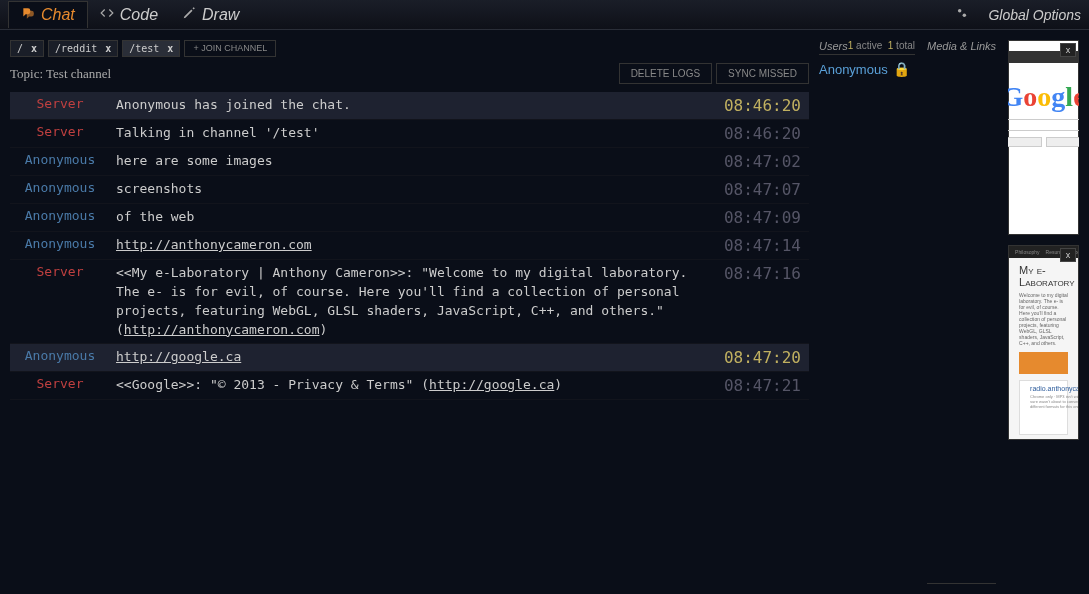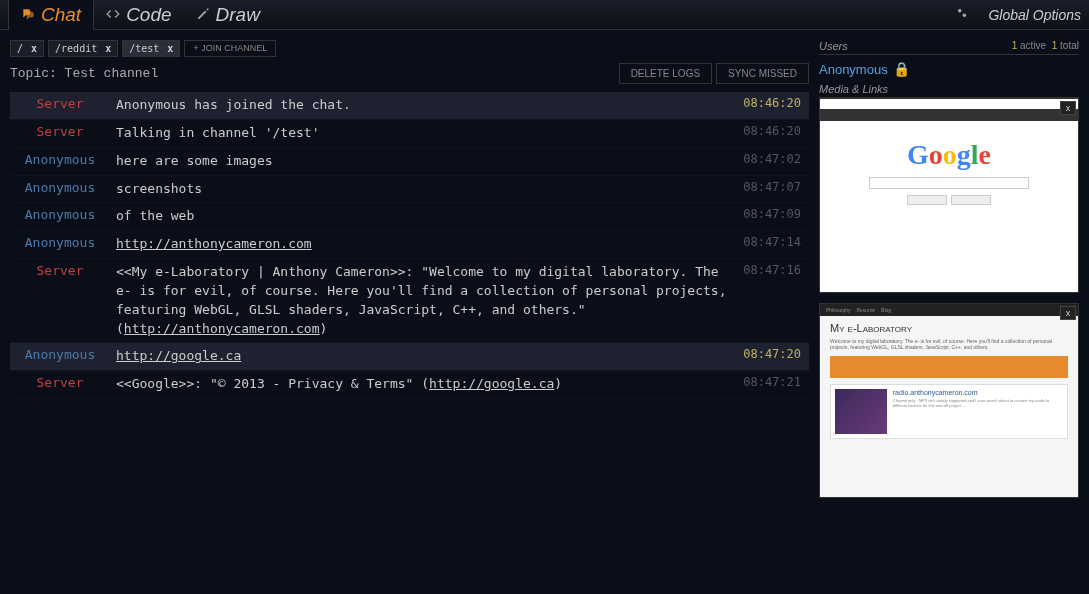--- a/index.html
+++ b/index.html
@@ -1,48 +1,48 @@
 <!DOCTYPE html>
 <html><head>
 <meta charset="utf-8">
 <style>
 * { margin:0; padding:0; box-sizing:border-box; }
 body { width:1089px; height:594px; background:#0a0e18; font-family:Verdana,sans-serif; color:#ccc; font-size:11px; overflow:hidden; }
 
 .topnav { height:30px; background:linear-gradient(#1a1e28,#0e1018); border-bottom:1px solid #2a2e38; display:flex; align-items:center; padding:0 8px; }
-.nav-tab { display:flex; align-items:center; gap:6px; padding:4px 12px; font-style:italic; font-size:19px; cursor:pointer; }
+.nav-tab { display:flex; align-items:center; gap:6px; padding:4px 12px; font-style:italic; font-size:16px; cursor:pointer; }
 .nav-tab.active { color:#e68a2e; background:#0a0e18; border-top:1px solid #333; border-left:1px solid #333; border-right:1px solid #333; }
 .nav-tab svg { width:14px; height:14px; }
 .spacer { flex:1; }
 .global { display:flex; align-items:center; gap:19px; font-style:italic; font-size:14px; cursor:pointer; }
 
 .main { display:flex; height:564px; }
 .left { flex:1; padding:10px 10px 10px 10px; display:flex; flex-direction:column; }
-.right { width:270px; padding:10px 10px 10px 0; display:flex; flex-direction:column; gap:0; }
+.right { width:270px; padding:10px 10px 10px 0; display:flex; flex-direction:row; gap:12px; }
 
 .ch-tabs { display:flex; gap:4px; margin-bottom:6px; }
 .ch-tab { border:1px solid #333; background:#1a1e28; padding:2px 6px; font-family:monospace; font-size:10px; display:flex; gap:8px; cursor:pointer; }
 .ch-tab.active { background:#2a2e38; }
 .ch-x { font-weight:bold; cursor:pointer; }
 .ch-join { border:1px solid #333; padding:2px 8px; font-size:9px; color:#888; cursor:pointer; }
 
 .topic-row { display:flex; align-items:center; margin-bottom:8px; }
-.topic { font-family:Liberation Mono, monospace; font-size:13px; color:#aaa; }
+.topic { font-family:Liberation Serif, serif; font-size:13px; color:#aaa; }
 .btn-group { display:flex; gap:4px; margin-left:auto; }
 .btn { border:1px solid #333; padding:4px 11px; font-size:10px; color:#888; cursor:pointer; }
 
 .log { flex:1; overflow:hidden; font-family:monospace; font-size:13px; }
 .msg { display:flex; padding:4px 8px; border-bottom:1px solid #12141c; }
 .msg.hl { background:#1e2230; }
 .nick { width:98px; text-align:center; padding-right:14px; }
 .nick.server { color:#c04040; }
 .nick.user { color:#4a7aa8; }
 .body { flex:1; color:#ccc; line-height:1.45; }
 .body a { color:#ccc; text-decoration:underline; }
-.time { color:#556; font-size:12px; padding-left:10px; }
+.time { color:#556; font-size:16px; padding-left:10px; }
 .msg.hl .time { color:#c0b060; }
 
 .input { margin-top:10px; border:1px solid #1a1e28; border-radius:18px; padding:10px 16px; font-family:monospace; font-size:13px; color:#556; }
 
 .panel-h { font-style:italic; color:#999; border-bottom:1px solid #333; padding-bottom:2px; display:flex; }
 .counts { font-style:normal; font-size:10px; color:#888; }
 .counts .n { color:#c0b060; }
 .ulist { padding:6px 0; }
 .uname { color:#5aa0d8; font-size:13px; display:flex; align-items:center; gap:6px; }
 .lock { color:#e68a2e; font-size:14px; }

